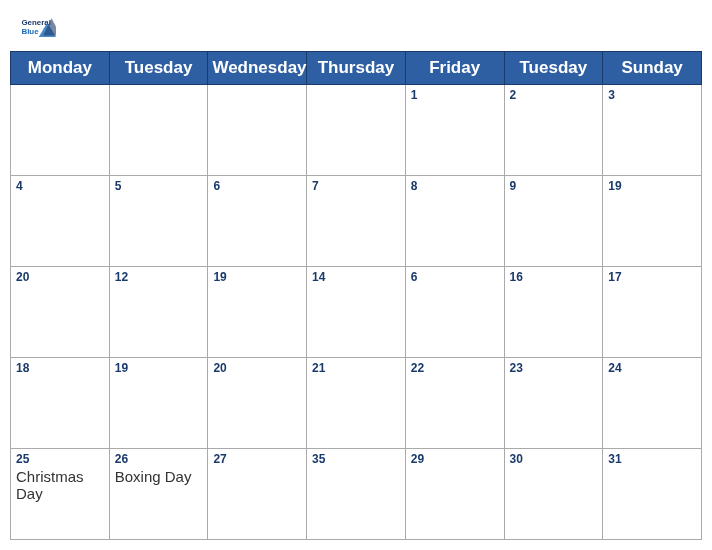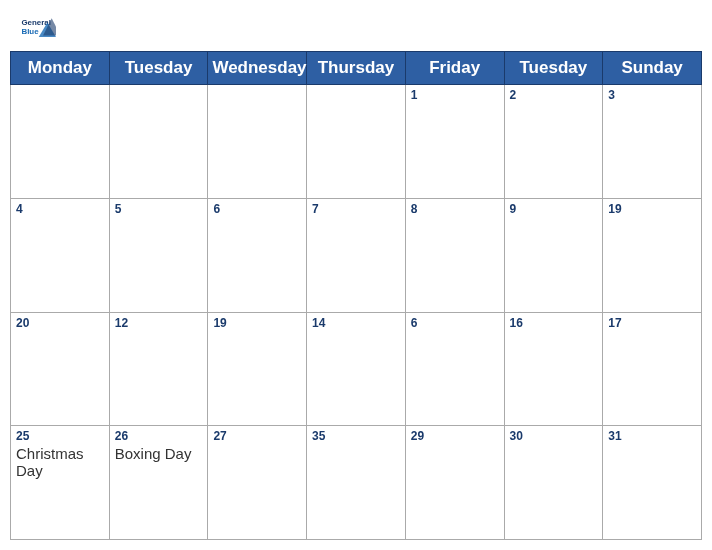--- a/index.html
+++ b/index.html
@@ -174,20 +174,43 @@
         </td>
         <td>
           <div class="day-number">16</div>
         </td>
         <td>
           <div class="day-number">17</div>
         </td>
       </tr>
       <tr>
         <td>
+          <div class="day-number">18</div>
+        </td>
+        <td>
+          <div class="day-number">19</div>
+        </td>
+        <td>
+          <div class="day-number">20</div>
+        </td>
+        <td>
+          <div class="day-number">21</div>
+        </td>
+        <td>
+          <div class="day-number">22</div>
+        </td>
+        <td>
+          <div class="day-number">23</div>
+        </td>
+        <td>
+          <div class="day-number">24</div>
+        </td>
+      </tr>
+      <tr>
+        <td>
           <div class="day-number">25</div>
           <div class="holiday-name">Christmas Day</div>
         </td>
         <td>
           <div class="day-number">26</div>
           <div class="holiday-name">Boxing Day</div>
         </td>
         <td>
           <div class="day-number">27</div>
         </td>

